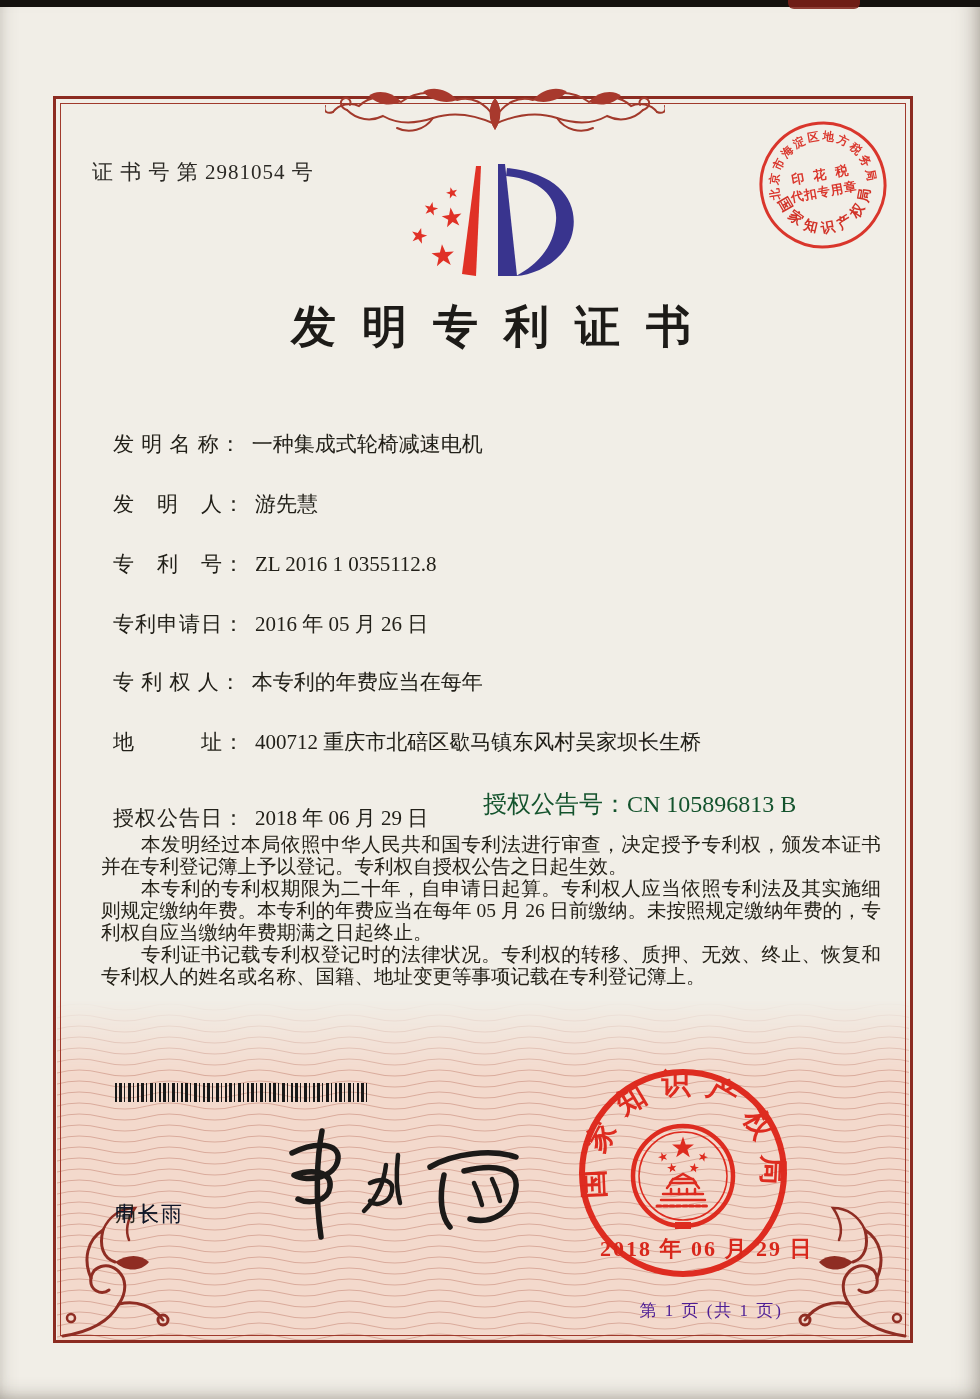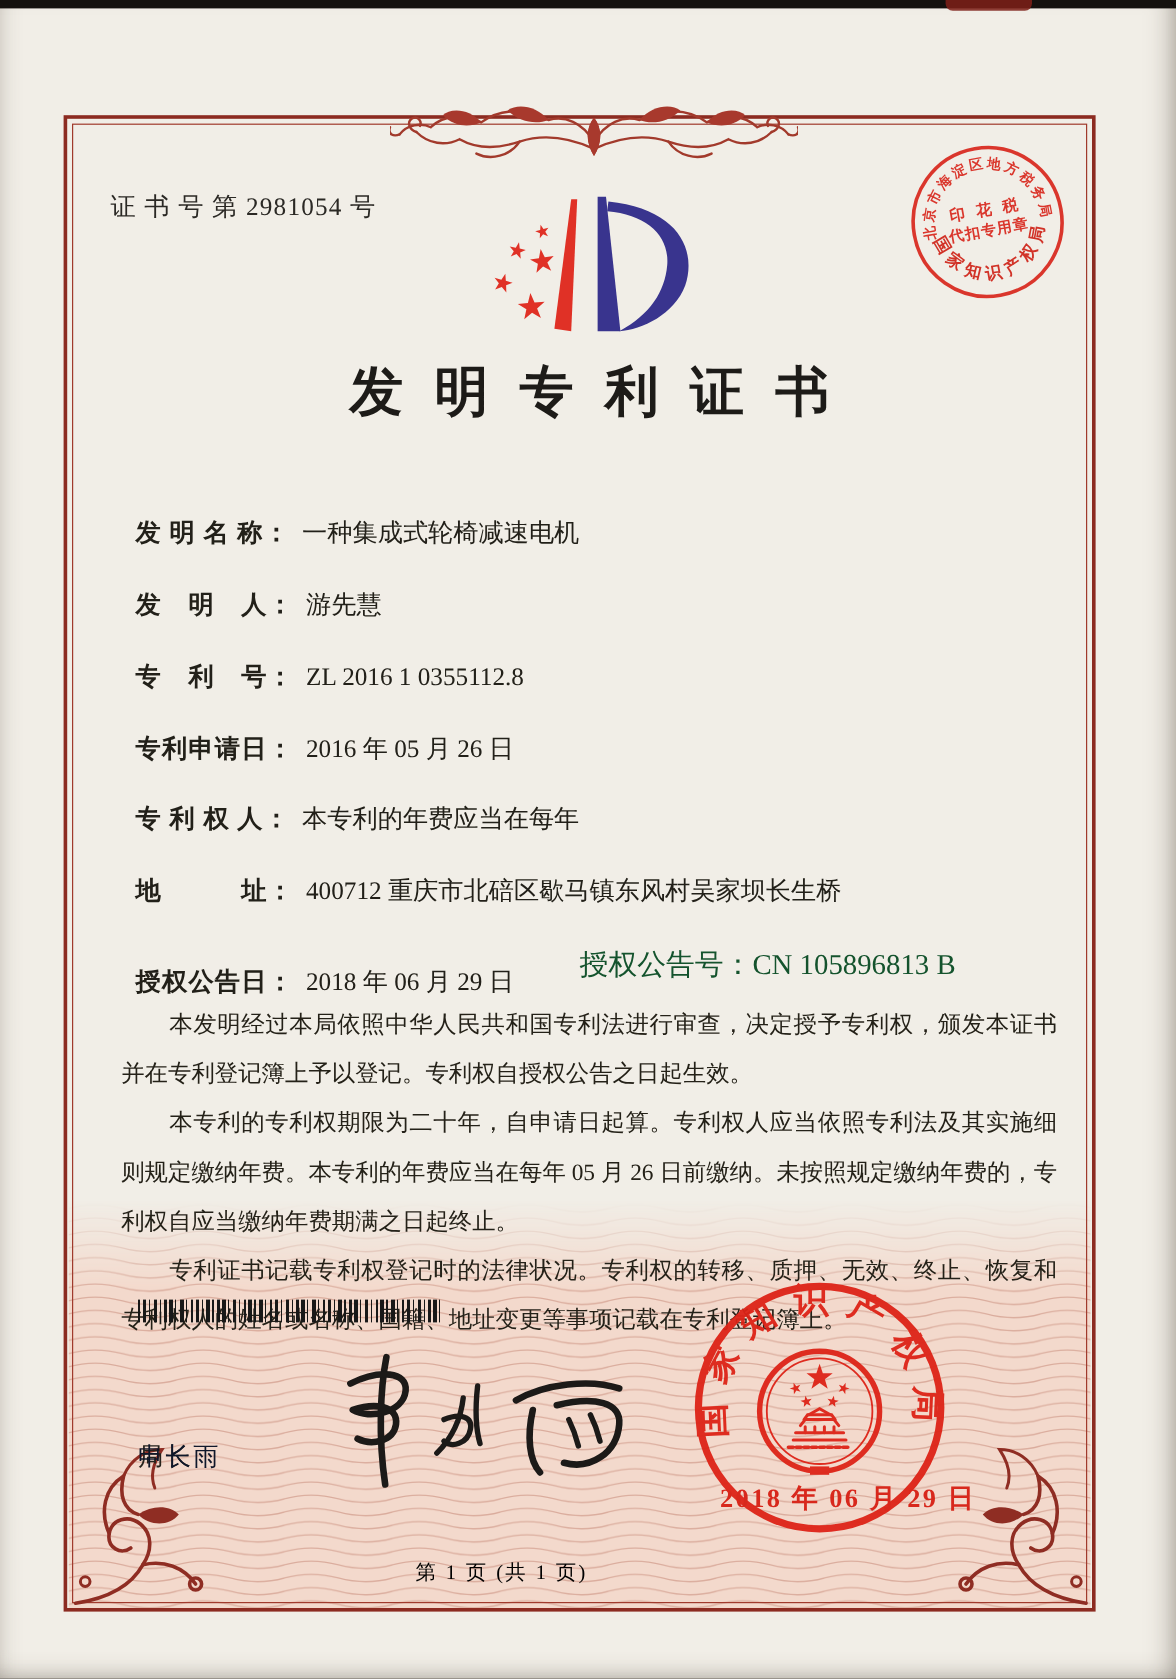--- a/index.html
+++ b/index.html
@@ -19,36 +19,36 @@
   
   .frame{left:53px;top:96px;width:860px;height:1247px;border:3px solid #8c2b21;box-sizing:border-box;}
   .frame::after{content:"";position:absolute;inset:4px;border:1px solid #a03a2c;}
   
   .pinkzone{left:57px;top:1000px;}
   
   .certno{left:92px;top:158px;font-size:21px;letter-spacing:1px;color:#2b2925;}
   .title{left:53px;top:297px;width:860px;text-align:center;font-size:45px;font-weight:700;
          letter-spacing:26px;padding-left:42px;box-sizing:border-box;color:#1d1b18;}
   .row{left:113px;font-size:21px;white-space:nowrap;color:#222019;}
-  .row .lbl{letter-spacing:1px;font-weight:bold;}
+  .row .lbl{letter-spacing:1px;}
   .row .val{margin-left:10px;}
   .grant2{left:483px;top:788px;font-size:24px;white-space:nowrap;color:#14532d;text-align:center;}
-  .paras{left:101px;top:834px;width:780px;font-size:19.5px;line-height:41px;text-align:justify;color:#242118;}
+  .paras{left:101px;top:834px;width:780px;font-size:19.5px;line-height:22px;text-align:justify;color:#242118;}
   .paras p{margin:0;text-indent:2.05em;}
   .barcode{left:115px;top:1083px;width:252px;height:19px;
     background-image:repeating-linear-gradient(90deg,
       #181818 0px,#181818 2px,transparent 2px,transparent 4px,
       #181818 4px,#181818 7px,transparent 7px,transparent 9px,
       #181818 9px,#181818 10px,transparent 10px,transparent 13px,
       #181818 13px,#181818 16px,transparent 16px,transparent 18px,
       #181818 18px,#181818 19px,transparent 19px,transparent 22px);}
   .sig-title{left:115px;top:1200px;font-size:21px;letter-spacing:2px;color:#26231c;}
   .sig-name{left:115px;top:1200px;font-size:21px;letter-spacing:2px;color:#0f172a;}
   .seal-date{left:600px;top:1234px;font-size:22px;letter-spacing:2px;color:#d8281c;font-weight:700;white-space:nowrap;}
-  .footer{left:53px;top:1299px;width:730px;text-align:center;font-size:17px;letter-spacing:2px;color:#000000;}
+  .footer{left:53px;top:1299px;width:730px;text-align:right;font-size:17px;letter-spacing:2px;color:#4c1d95;}
   svg text{font-family:"Liberation Serif","DejaVu Serif",serif;}
 </style>
 </head>
 <body>
 
 <div id="paper">
 
   <div class="abs scan-top"></div>
   <div class="abs scan-smudge"></div>
 

